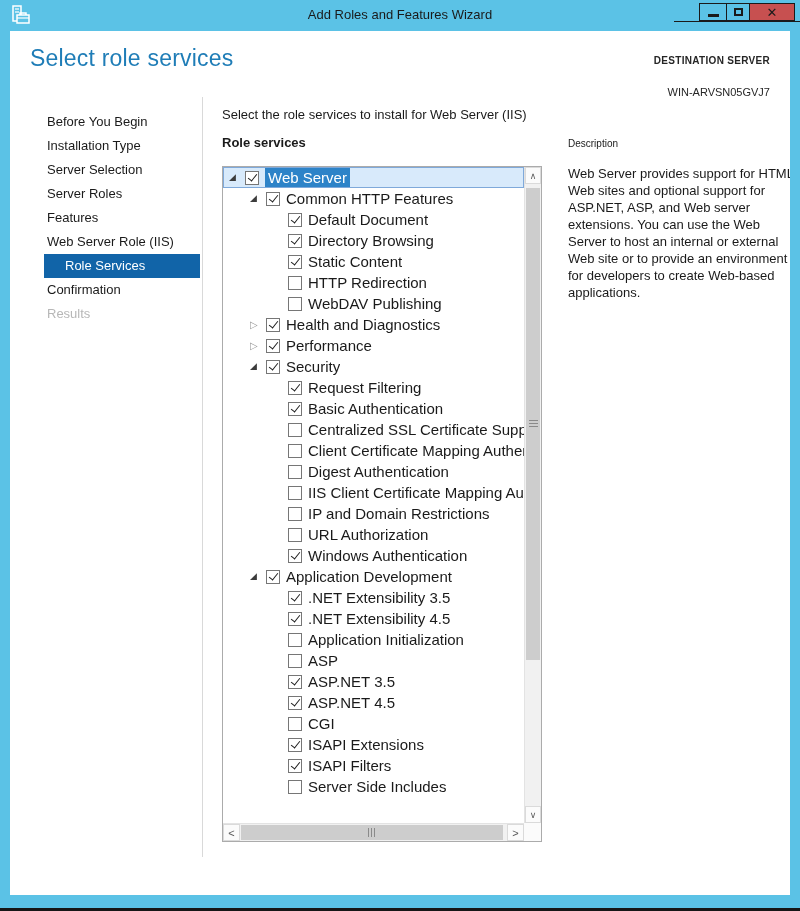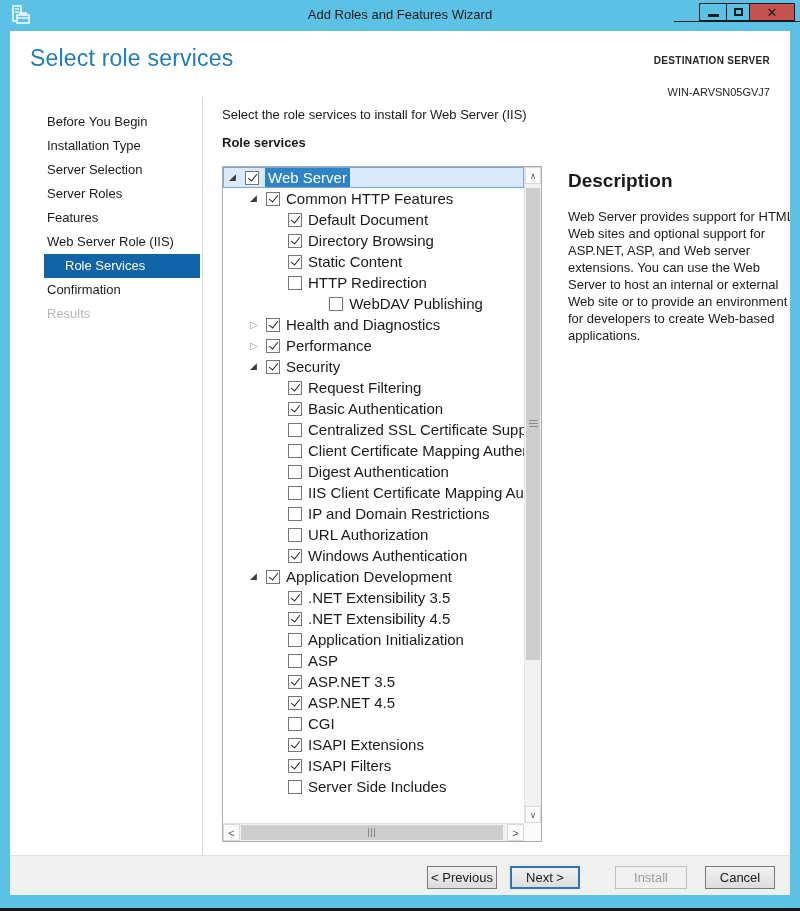--- a/index.html
+++ b/index.html
@@ -75,21 +75,21 @@
   .hs-left  { left:0; top:0; bottom:0; width:17px; font-size:11px; }
   .hs-right { right:0; top:0; bottom:0; width:17px; font-size:11px; }
   .hs-thumb { position:absolute; top:1px; bottom:1px; left:18px; width:262px; background:#cdcdcd;
               display:flex; align-items:center; justify-content:center; }
   .grip-h { width:8px; height:9px;
             background:repeating-linear-gradient(to right,#8a8a8a 0 1px,transparent 1px 3px); }
   .sb-corner { position:absolute; right:0; bottom:0; width:17px; height:18px; background:#fbfbfb; }
 
   
   .desc { position:absolute; left:558px; top:107px; width:228px; color:#1a1a1a; }
-  .desc-title { font-size:19px; font-weight:bold;margin-top:32px; }
+  .desc-title { font-size:10px; font-weight:normal; }
   .desc-body { font-size:13px; line-height:17px; margin-top:16px; }
 
   
   .footer { position:absolute; left:0; right:0; bottom:0; height:40px;
             background:#f0f0f0; border-top:1px solid #dfdfdf; }
   .fbtn { position:absolute; top:10px; height:23px; width:70px;
           background:linear-gradient(#f1f1f1,#dcdcdc); border:1px solid #7a7a7a;
           font-size:13px; color:#1a1a1a; text-align:center; line-height:21px; cursor:default; }
   .btn-previous { left:417px; }
   .btn-next { left:500px; border:2px solid #2e75b5; line-height:19px; }
@@ -176,21 +176,21 @@
           <div class="tree-row" style="padding-left: 49px;">
             <span class="expander"></span>
             <span class="cb checked"></span>
             <span class="tree-label">Static Content</span>
           </div>
           <div class="tree-row" style="padding-left: 49px;">
             <span class="expander"></span>
             <span class="cb"></span>
             <span class="tree-label">HTTP Redirection</span>
           </div>
-          <div class="tree-row" style="padding-left: 49px; justify-content: center;">
+          <div class="tree-row" style="padding-left: 49px;">
             <span class="expander"></span>
             <span class="cb"></span>
             <span class="tree-label">WebDAV Publishing</span>
           </div>
           <div class="tree-row" style="padding-left: 27px;">
             <span class="expander collapsed">▷</span>
             <span class="cb checked"></span>
             <span class="tree-label">Health and Diagnostics</span>
           </div>
           <div class="tree-row" style="padding-left: 27px;">
@@ -329,20 +329,14 @@
         </div>
       </div>
       <div class="sb-corner"></div>
     </div>
 
     <div class="desc">
       <div class="desc-title">Description</div>
       <div class="desc-body">Web Server provides support for HTML Web sites and optional support for ASP.NET, ASP, and Web server extensions. You can use the Web Server to host an internal or external Web site or to provide an environment for developers to create Web-based applications.</div>
     </div>
 
-    <div class="footer">
-        <div class="fbtn btn-previous">&lt; Previous</div>
-        <div class="fbtn btn-next">Next &gt;</div>
-        <div class="fbtn btn-install">Install</div>
-        <div class="fbtn btn-cancel">Cancel</div>
-      </div>
   </div>
 </div>
 
 </body></html>

